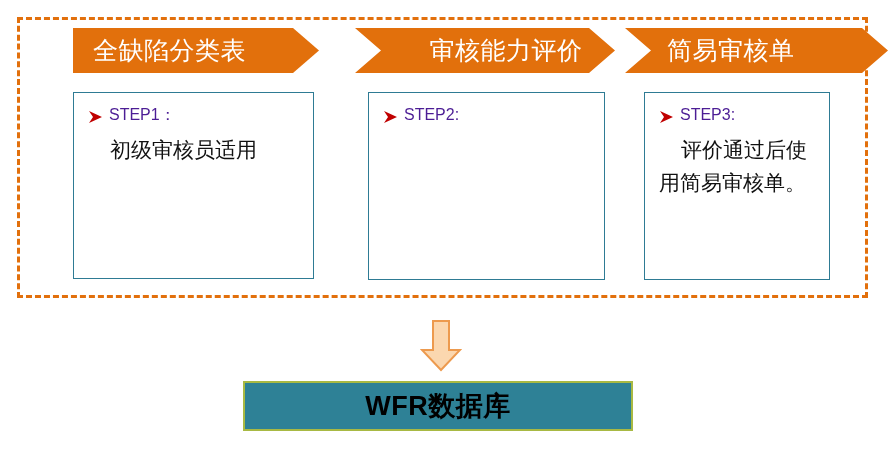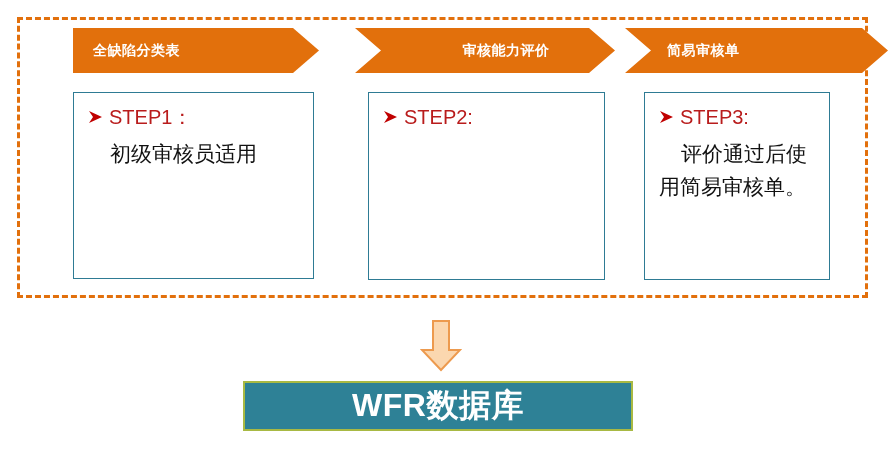--- a/index.html
+++ b/index.html
@@ -30,22 +30,22 @@
   .banner {
     position: absolute;
     height: 45px;
     background: #E2700C;
     display: flex;
     align-items: center;
     box-sizing: border-box;
   }
   .banner-label {
     color: #ffffff;
-    font-size: 14px;
-    font-weight: bold;
+    font-size: 25px;
+    font-weight: normal;
     letter-spacing: 0.5px;
     white-space: nowrap;
   }
   
   #banner-1 {
     left: 73px;
     top: 28px;
     width: 246px;
     padding-left: 20px;
     clip-path: polygon(0 0, calc(100% - 26px) 0, 100% 50%, calc(100% - 26px) 100%, 0 100%);
@@ -88,22 +88,22 @@
   }
   .bullet-arrow {
     flex: 0 0 auto;
     width: 15px;
     height: 16px;
     margin-right: 6px;
     position: relative;
     top: 2px;
   }
   .step-title {
-    font-size: 20px;
-    color: #b91c1c;
+    font-size: 16px;
+    color: #4c1d95;
     font-family: "Liberation Sans", "DejaVu Sans", sans-serif;
   }
   .step-body {
     margin-top: 11px;
     font-size: 21px;
     color: #111111;
     line-height: 1.55;
     text-indent: 22px;
     font-family: "DejaVu Sans", "Liberation Sans", sans-serif;
   }
@@ -125,22 +125,22 @@
     width: 390px;
     height: 50px;
     background: #2E8196;
     border: 2px solid #A8B943;
     box-sizing: border-box;
     display: flex;
     align-items: center;
     justify-content: center;
   }
   #wfr-label {
-    color: #ffffff;
-    font-size: 32px;
+    color: #000000;
+    font-size: 27px;
     font-weight: bold;
     letter-spacing: 0.5px;
   }
 </style>
 </head>
 <body>
 
 <div id="dashed-frame"></div>
 
 <div class="banner" id="banner-1">

